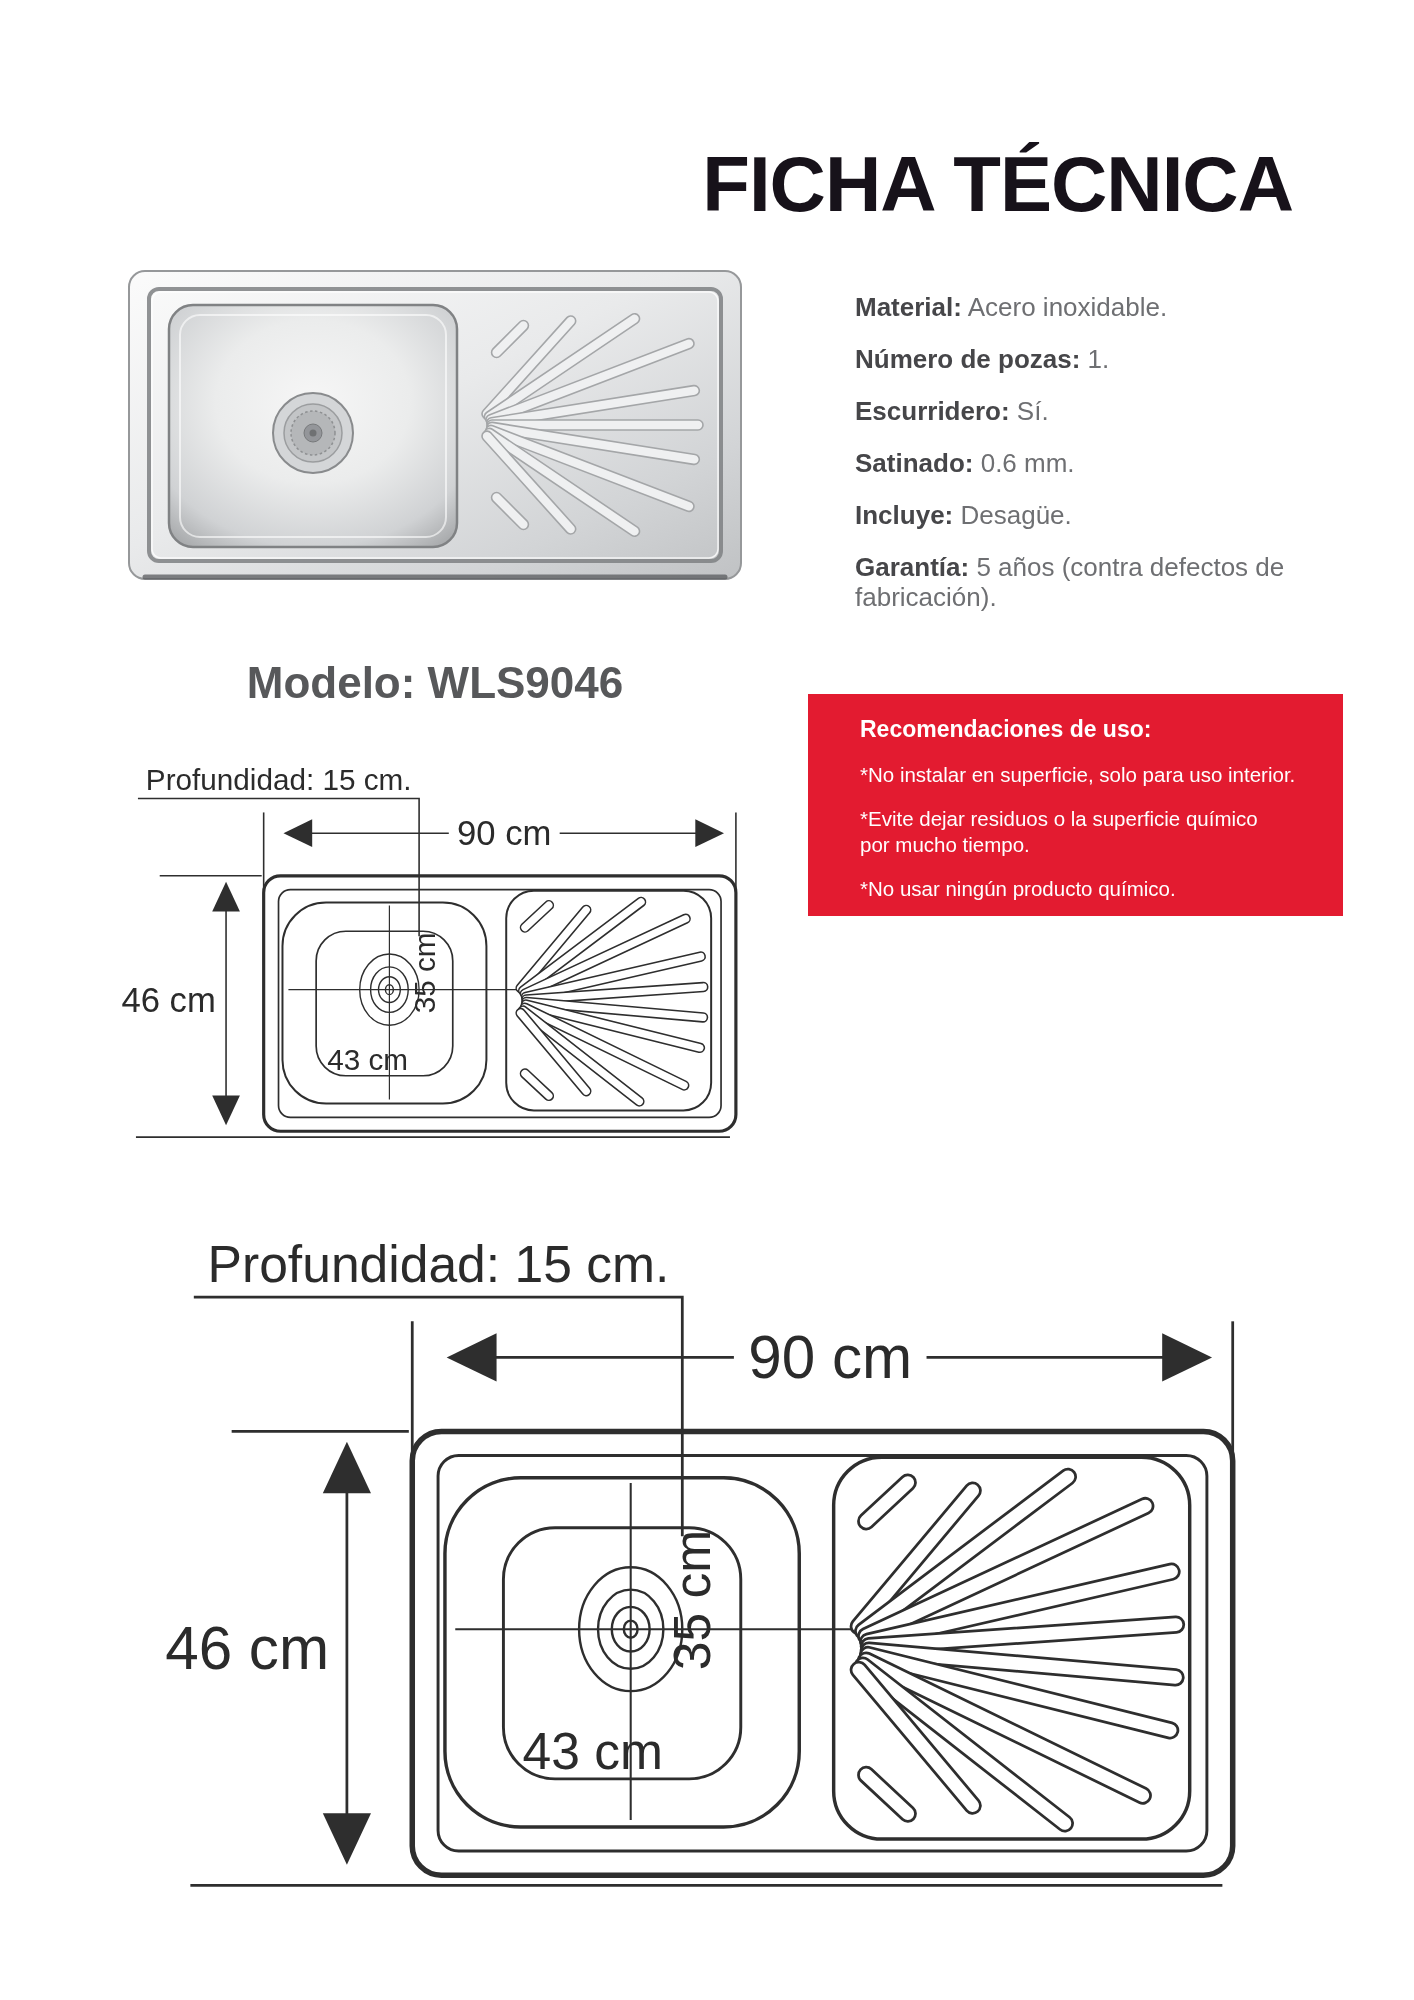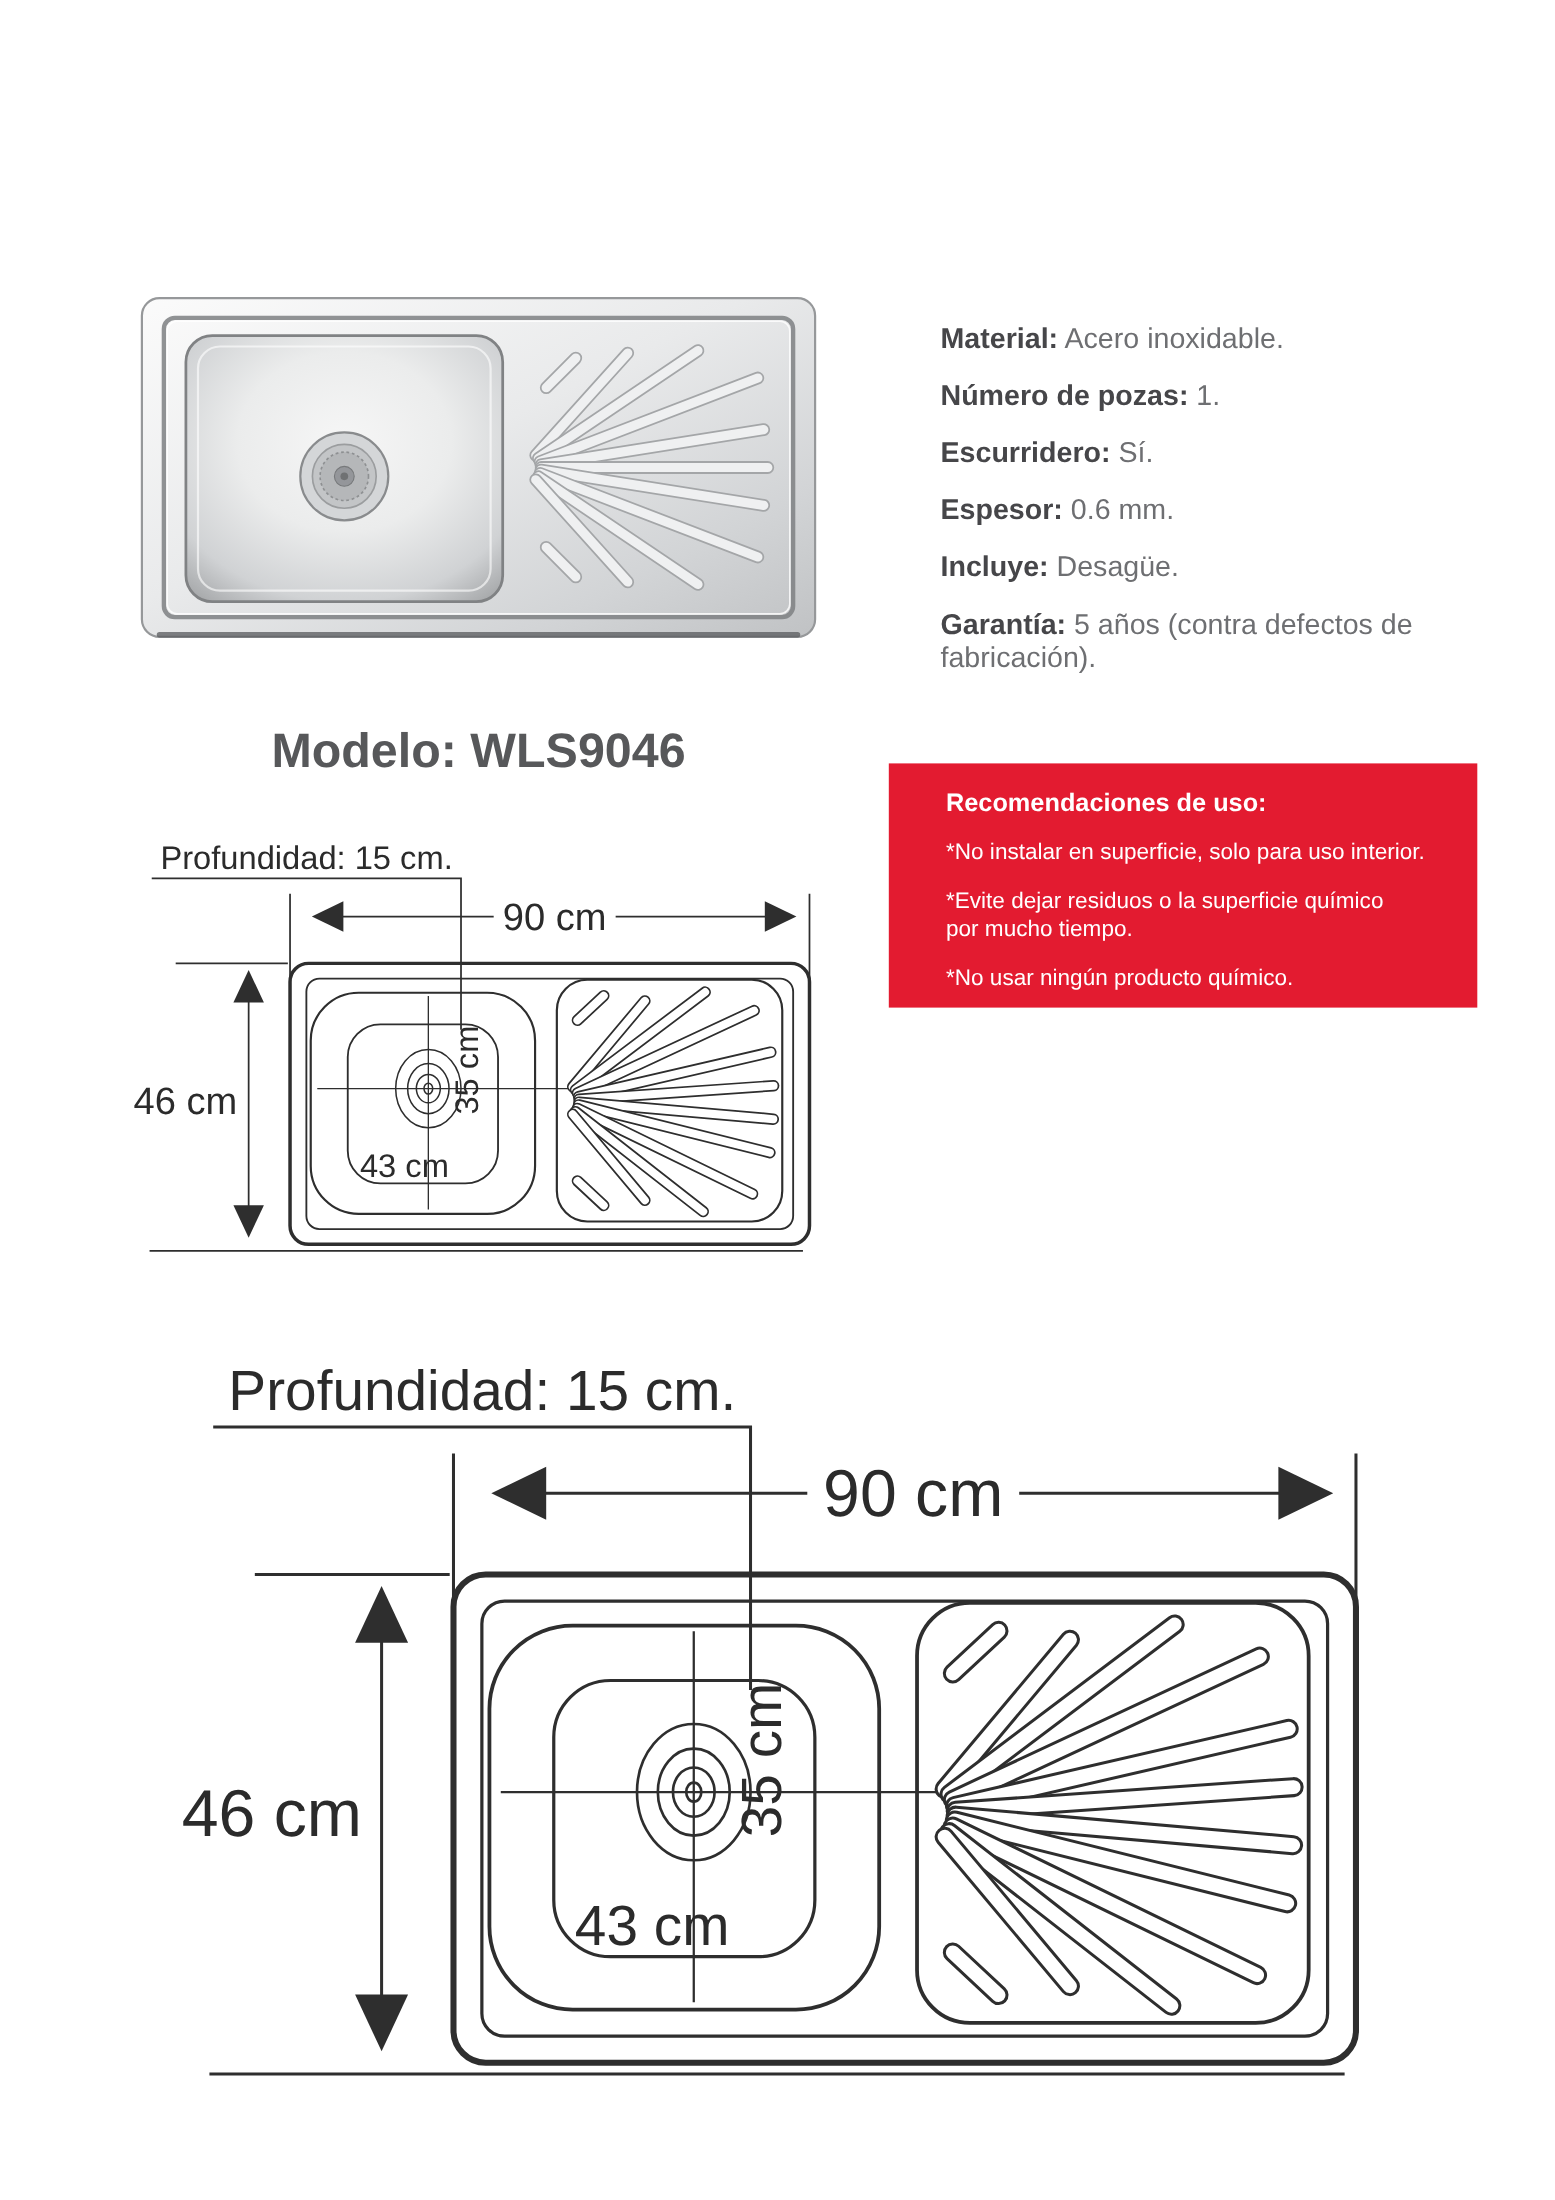--- a/index.html
+++ b/index.html
@@ -54,20 +54,21 @@
   .diagram-small{position:absolute;left:112px;top:757px;width:634px;height:396px;}
   .diagram-large{position:absolute;left:149px;top:1225px;width:1101px;height:688px;}
   svg text{font-family:"Liberation Sans", sans-serif;fill:#2b2b2b;}
   .lineart{stroke:#2e2e2e;fill:none;}
 </style>
 </head>
 <body>
 
 <div class="page">
 
+  <div class="title">FICHA TÉCNICA</div>
 
   <svg class="photo" viewBox="0 0 620 325" aria-hidden="true">
     <defs>
       <linearGradient id="steelG" x1="0" y1="0" x2="1" y2="1">
         <stop offset="0" stop-color="#fbfbfb"></stop>
           <stop offset="0.45" stop-color="#e9eaeb"></stop>
         <stop offset="0.78" stop-color="#d2d4d6"></stop>
           <stop offset="1" stop-color="#c0c2c4"></stop>
       </linearGradient>
       <radialGradient id="basinG" cx="0.5" cy="0.4" r="0.75">
@@ -104,21 +105,21 @@
         <rect x="-24" y="-5" width="48" height="10" rx="5" transform="translate(385,76) rotate(-45)"></rect>
         <rect x="-24" y="-5" width="48" height="10" rx="5" transform="translate(385,248) rotate(45)"></rect>
       </g>
     </g>
   </svg>
 
   <div class="specs">
       <p class="spec"><b>Material:</b> Acero inoxidable.</p>
       <p class="spec"><b>Número de pozas:</b> 1.</p>
       <p class="spec"><b>Escurridero:</b> Sí.</p>
-      <p class="spec"><b>Espesor:</b> 0.6 mm.</p>
+      <p class="spec"><b>Satinado:</b> 0.6 mm.</p>
       <p class="spec"><b>Incluye:</b> Desagüe.</p>
       <p class="spec"><b>Garantía:</b> 5 años (contra defectos de fabricación).</p>
     </div>
 
   <div class="model">Modelo: WLS9046</div>
 
   <div class="recbox" style="background: rgb(227, 27, 48); color: rgb(255, 255, 255);">
     <p class="rec-title">Recomendaciones de uso:</p>
     <div>
         <p class="rec-item">*No instalar en superficie, solo para uso interior.</p>

